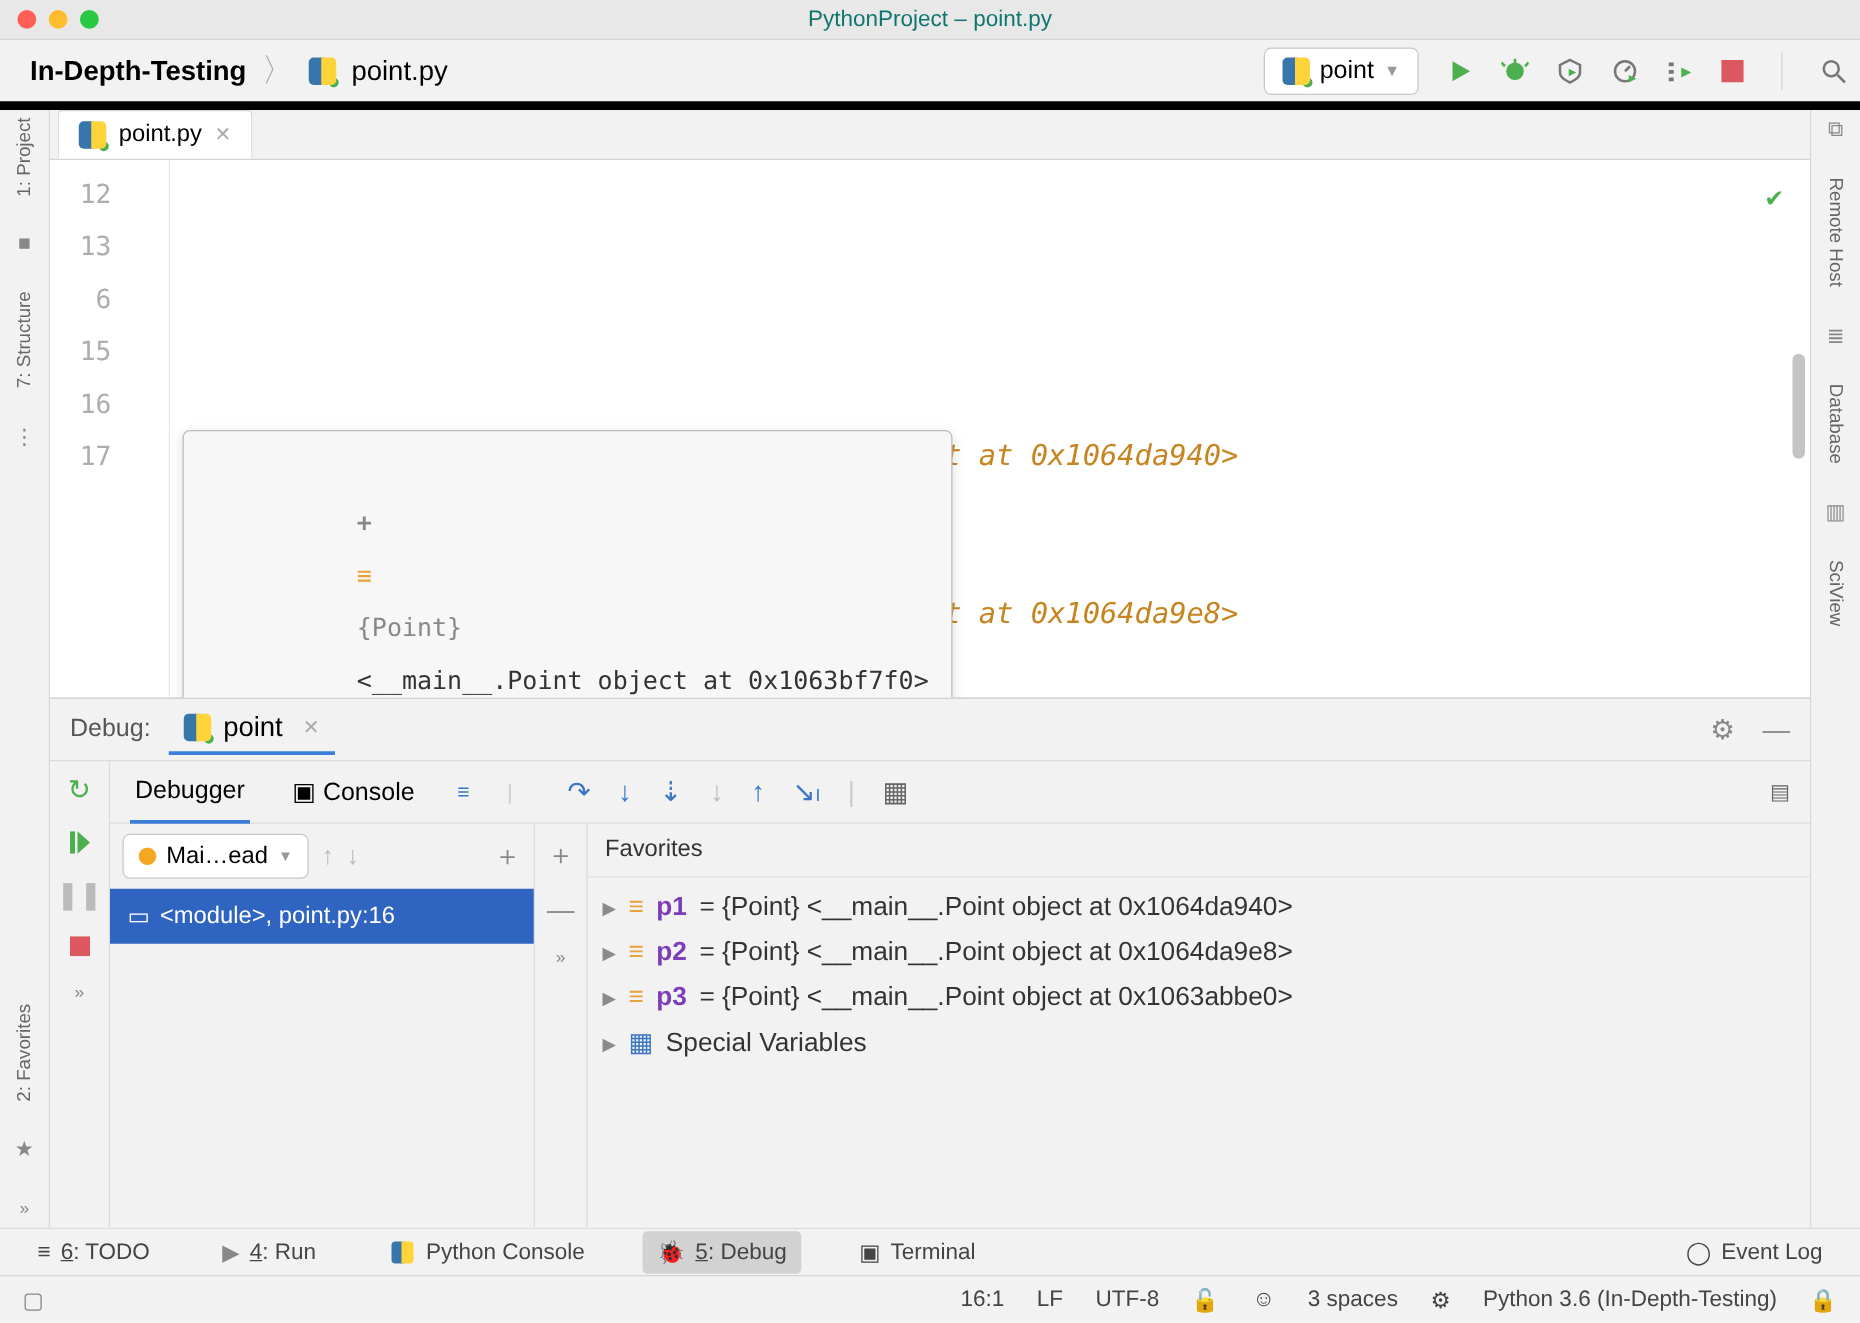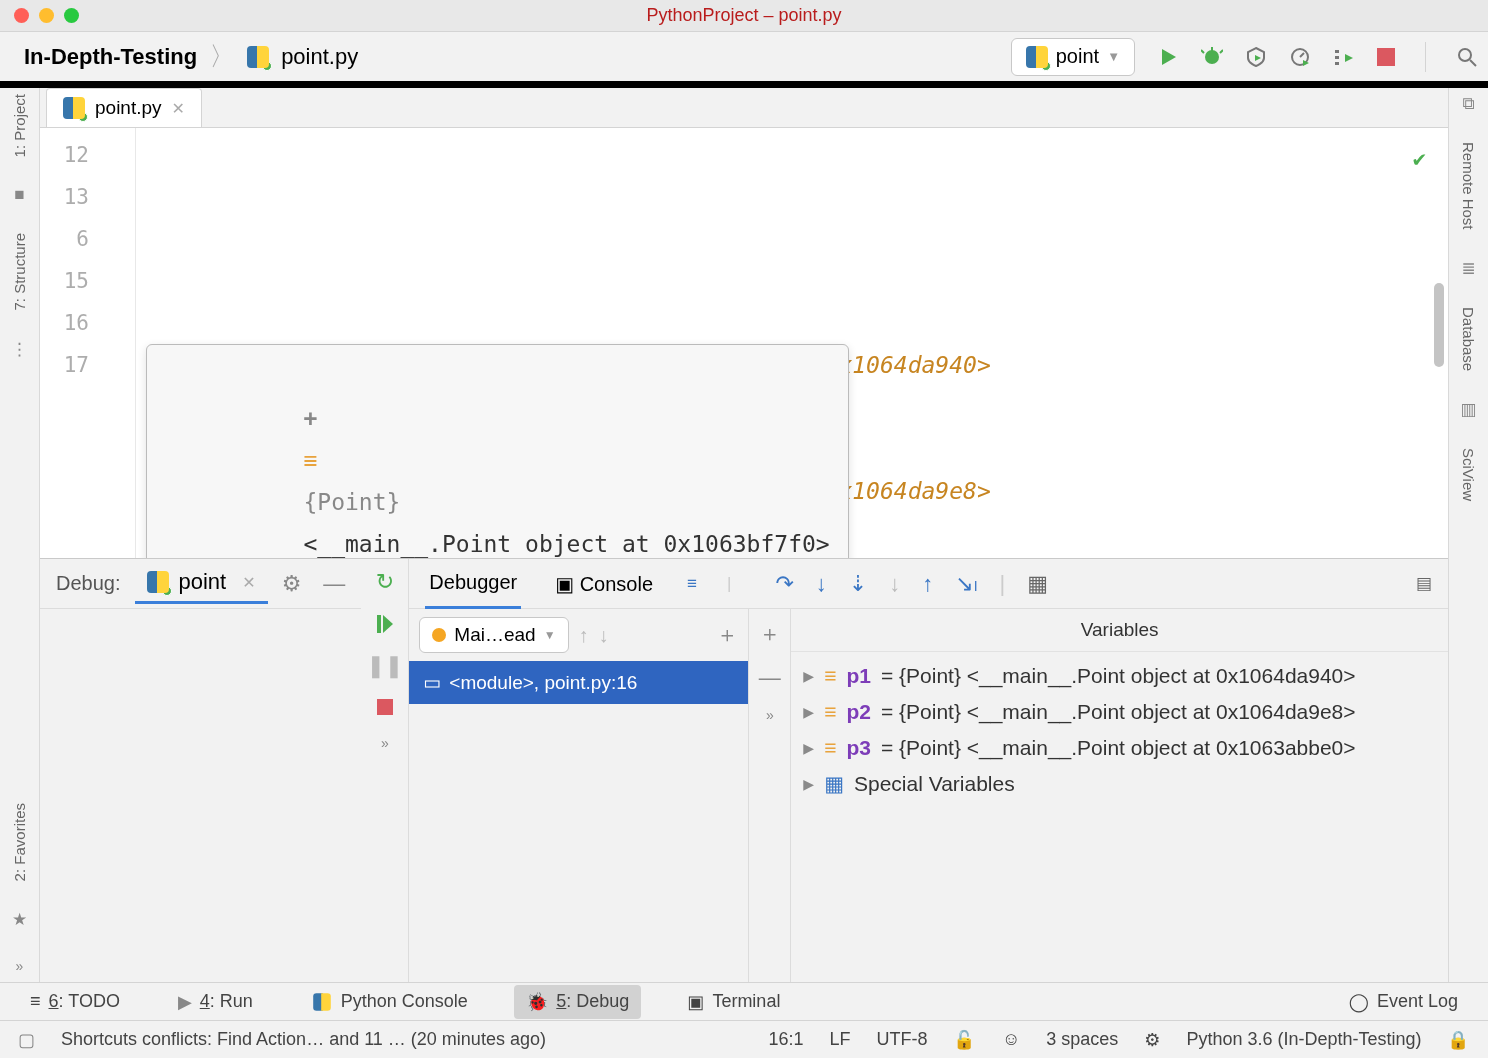--- a/index.html
+++ b/index.html
@@ -2,21 +2,21 @@
 <html><head>
 <meta charset="utf-8">
 <style>
   * { margin:0; padding:0; box-sizing:border-box; }
   html,body { width:1488px; height:1058px; font-family:"Helvetica Neue",Arial,sans-serif; font-size:17px; background:#f2f2f2; color:#000; overflow:hidden; }
   
   .titlebar { height:32px; background:#e8e8e8; border-bottom:1px solid #d4d4d4; display:flex; align-items:center; position:relative; }
   .traffic { display:flex; gap:10px; padding-left:14px; }
   .traffic .dot { width:15px; height:15px; border-radius:50%; }
   .dot.red{background:#ff5f57;} .dot.yellow{background:#ffbd2e;} .dot.green{background:#28c940;}
-  .titlebar .title { position:absolute; left:0; right:0; text-align:center; font-size:18px; color:#b91c1c; }
+  .titlebar .title { position:absolute; left:0; right:0; text-align:center; font-size:18px; color:#0f766e; }
   
   .navrow { height:56px; background:#f2f2f2; border-bottom:7px solid #000000; display:flex; align-items:center; padding:0 10px 0 24px; }
   .breadcrumb { display:flex; align-items:center; gap:12px; font-size:22px; }
   .breadcrumb .sep { color:#aaa; font-size:26px; }
   .breadcrumb .bold { font-weight:600; }
   .navrow .spacer { flex:1; }
   .runcfg { display:flex; align-items:center; gap:8px; border:1px solid #c8c8c8; border-radius:6px; background:#fff; padding:4px 14px; height:38px; font-size:20px; }
   .runcfg .tri { color:#999; font-size:13px; }
   .runbtns { display:flex; align-items:center; gap:22px; margin-left:24px; }
   .divider-v { width:1px; height:30px; background:#d4d4d4; margin:0 8px; }
@@ -31,27 +31,27 @@
   .tabstrip { height:40px; background:#f2f2f2; border-bottom:1px solid #d4d4d4; display:flex; align-items:flex-end; }
   .tab { background:#fff; border:1px solid #d4d4d4; border-bottom:none; padding:8px 16px; display:flex; align-items:center; gap:10px; font-size:19px; border-top-left-radius:4px; border-top-right-radius:4px; margin-left:6px; }
   .tab .x { color:#aaa; font-size:16px; }
   
   .editor { flex:1; display:flex; position:relative; overflow:hidden; }
   .gutter { width:96px; background:#fff; border-right:1px solid #e8e8e8; padding-top:6px; font-family:Menlo,monospace; font-size:21px; color:#adadad; text-align:right; }
   .gutter .ln { height:42px; padding-right:46px; line-height:42px; position:relative; }
   .code { flex:1; padding-top:6px; font-family:Menlo,monospace; font-size:23px; line-height:42px; white-space:pre; position:relative; }
   .code .row { height:42px; padding-left:10px; }
   .kw-num{color:#1750c4;} .kw-txt{color:#000;} .inlay{color:#c78521; font-style:italic;}
-  .tooltip { position:absolute; left:10px; top:216px; background:#f7f7f7; border:1px solid #bbb; border-radius:6px; padding:10px 18px; font-family:Menlo,monospace; font-size:23px; color:#333; box-shadow:0 3px 10px rgba(0,0,0,.12);}
+  .tooltip { position:absolute; left:10px; top:216px; background:#f7f7f7; border:1px solid #bbb; border-radius:6px; padding:10px 18px; font-family:Menlo,monospace; font-size:20px; color:#333; box-shadow:0 3px 10px rgba(0,0,0,.12);}
   .tooltip .plus{color:#888; font-weight:bold; margin-right:8px;}
   .tooltip .bars{color:#e8a33d; margin-right:6px;}
   .check { position:absolute; right:22px; top:10px; color:#4caf50; font-size:22px; }
   .vscroll { position:absolute; right:4px; top:36%; width:10px; height:84px; background:#c4c4c4; border-radius:5px; }
   
-  .debug { border-top:1px solid #c9c9c9; background:#f2f2f2; display:flex; flex-direction:row;text-align:center; }
+  .debug { border-top:1px solid #c9c9c9; background:#f2f2f2; display:flex; flex-direction:column; }
   .debug-header { display:flex; align-items:center; height:50px; padding:0 16px; gap:14px; border-bottom:1px solid #dcdcdc;}
   .debug-header .title { font-size:20px; color:#555;}
   .debug-header .cfg { display:flex; align-items:center; gap:10px; font-size:22px; padding:6px 12px; border-bottom:3px solid #3b7fda; }
   .debug-header .x { color:#aaa; font-size:16px; margin-left:6px; }
   .debug-header .gears { margin-left:auto; display:flex; gap:22px; color:#888; font-size:22px; }
   .debug-body { display:flex; flex:1; min-height:0; }
   .debug-ctrl { width:48px; border-right:1px solid #dcdcdc; display:flex; flex-direction:column; align-items:center; gap:20px; padding-top:10px; font-size:22px; }
   .debug-main { flex:1; display:flex; flex-direction:column; }
   .debug-tabs { height:50px; display:flex; align-items:center; gap:30px; padding:0 16px; border-bottom:1px solid #dcdcdc; }
   .debug-tabs .dt { font-size:20px; padding:12px 4px; }
@@ -292,21 +292,21 @@
                 <span>▭</span>
                 <span>&lt;module&gt;, point.py:16</span>
               </div>
             </div>
             <div class="vars-side">
               <span>＋</span>
               <span>—</span>
               <span style="font-size:14px;">»</span>
             </div>
             <div class="vars-col">
-              <div class="col-hdr">Variables</div>
+              <div class="col-hdr">Favorites</div>
               <div class="vars-list">
                 <div class="var-row">
                     <span class="tri">▶</span>
                     <span class="bars">≡</span>
                     <span class="name">p1</span>
                     <span class="rest"> = {Point} &lt;__main__.Point object at 0x1064da940&gt;</span>
                   </div>
                 <div class="var-row">
                     <span class="tri">▶</span>
                     <span class="bars">≡</span>
@@ -365,21 +365,20 @@
     </div>
   <div class="spacer"></div>
   <div class="tw">
       <span>◯</span>
       <span>Event Log</span>
     </div>
 </div>
 
 <div class="statusbar">
   <span style="color:#888;">▢</span>
-  <span>Shortcuts conflicts: Find Action… and 11 … (20 minutes ago)</span>
   <div class="spacer"></div>
   <span>16:1</span>
   <span>LF</span>
   <span>UTF-8</span>
   <span>🔓</span>
   <span>☺</span>
   <span>3 spaces</span>
   <span>⚙</span>
   <span>Python 3.6 (In-Depth-Testing)</span>
   <span>🔒</span>

